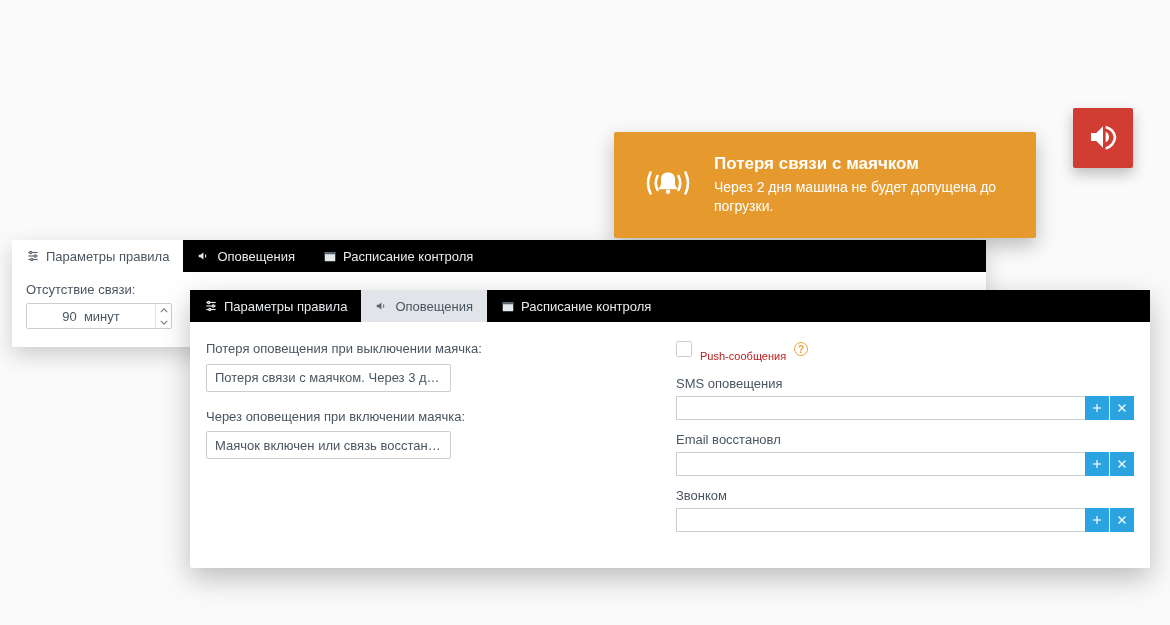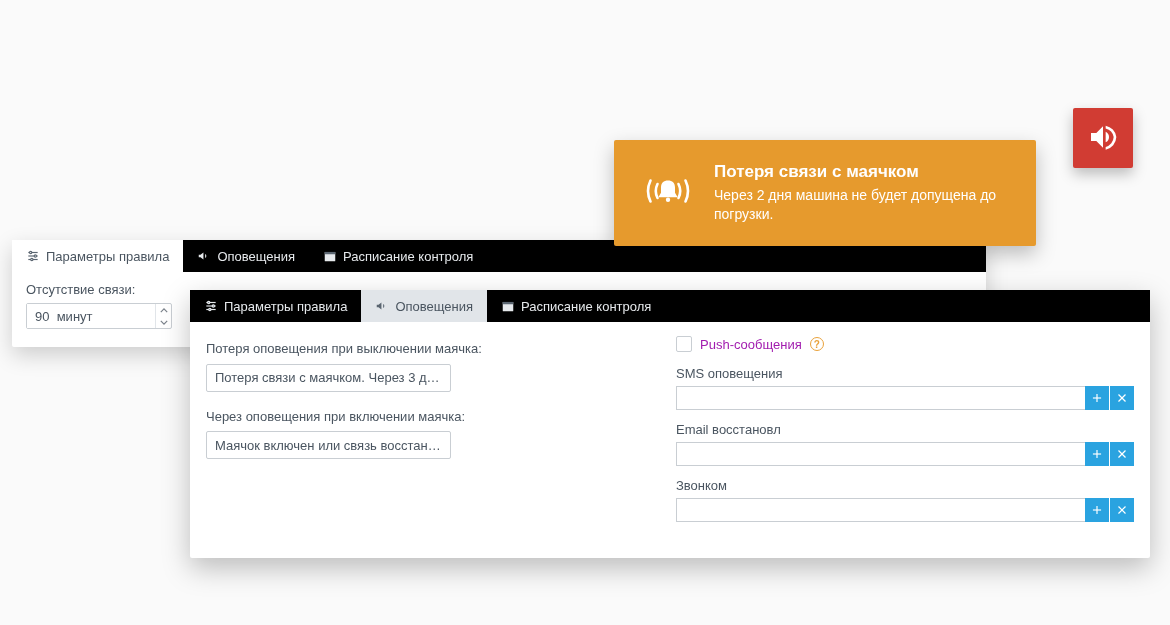--- a/index.html
+++ b/index.html
@@ -72,20 +72,21 @@
     height: 26px;
   }
   .num-input {
     border: none;
     outline: none;
     width: 128px;
     padding: 0 8px;
     font-size: 13px;
     color: #4a5560;
     height: 24px;
+    text-align: center;
   }
   .spinner {
     display: flex;
     flex-direction: column;
     border-left: 1px solid #e1e5e9;
     width: 16px;
     height: 24px;
   }
   .spinner div {
     flex: 1;
@@ -130,21 +131,21 @@
     gap: 8px;
     margin-bottom: 14px;
   }
   .checkbox {
     width: 16px; height: 16px;
     border: 1px solid #c9ced3;
     border-radius: 2px;
     background: #fff;
     cursor: pointer;
   }
-  .push-label { font-size: 13px; color: #a21caf; }
+  .push-label { font-size: 11px; color: #b91c1c; margin-top: 14px; }
   .help-icon {
     width: 14px; height: 14px;
     border-radius: 50%;
     border: 1.5px solid #e9a23b;
     color: #e9a23b;
     display:inline-flex; align-items:center; justify-content:center;
     font-size: 10px; font-weight:700;
     cursor: pointer;
   }
 
@@ -173,21 +174,21 @@
     justify-content:center;
     cursor:pointer;
   }
   .ch-btn + .ch-btn { margin-left: 1px; }
   .ch-btn svg { width: 14px; height: 14px; stroke: #fff; stroke-width: 2; fill:none; }
 
   
   .toast {
     position: absolute;
     left: 614px;
-    top: 140px;
+    top: 132px;
     width: 422px;
     background: #e69a2d;
     color: #fff;
     display: flex;
     align-items: center;
     gap: 18px;
     padding: 22px 26px;
     border-radius: 2px;
     box-shadow: 0 8px 20px rgba(0,0,0,0.25);
   }

